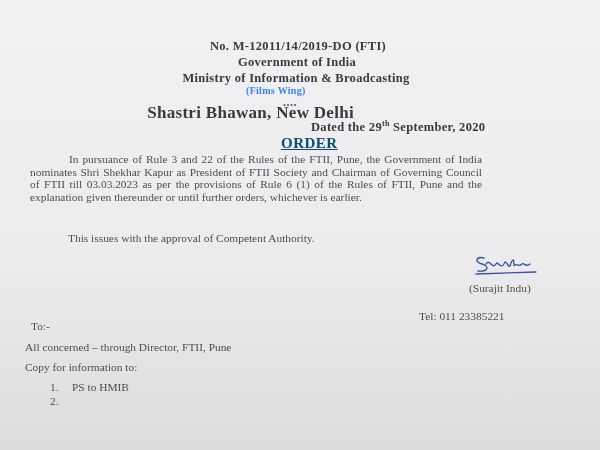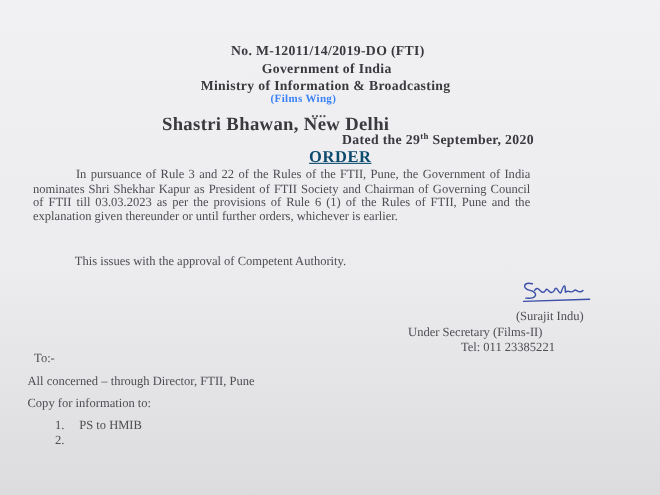--- a/index.html
+++ b/index.html
@@ -51,21 +51,20 @@
   <div class="dated"><span>Dated the 29</span><sup>th</sup><span> September, 2020</span></div>
   <div class="order">ORDER</div>
 
   <div class="para">In pursuance of Rule 3 and 22 of the Rules of the FTII, Pune, the Government of India nominates Shri Shekhar Kapur as President of FTII Society and Chairman of Governing Council of FTII till 03.03.2023 as per the provisions of Rule 6 (1) of the Rules of FTII, Pune and the explanation given thereunder or until further orders, whichever is earlier.</div>
   <div class="approval">This issues with the approval of Competent Authority.</div>
 
   <svg class="sig" viewBox="0 0 70 24">
     <path d="M14 6 C6 4, 4 10, 12 12 C20 14, 18 20, 8 19 M16 12 C20 6, 22 18, 26 12 C28 8, 30 18, 34 12 C36 6, 38 16, 40 14 C42 8, 44 4, 44 14 C46 10, 48 16, 52 12 C54 10, 56 16, 60 12 M6 22 L66 20" fill="none" stroke="#3b4fa8" stroke-width="1.3" stroke-linecap="round"></path>
   </svg>
   <div class="signame">(Surajit Indu)</div>
-  <div class="sigdesig">Under Secretary (Films-II)</div>
   <div class="sigtel">Tel: 011 23385221</div>
 
   <div class="to">To:-</div>
   <div class="concerned">All concerned – through Director, FTII, Pune</div>
   <div class="copy">Copy for information to:</div>
   <ul class="list">
     <li><span class="num">1.</span><span>PS to HMIB</span></li>
     <li><span class="num">2.</span></li>
   </ul>
 </div>

